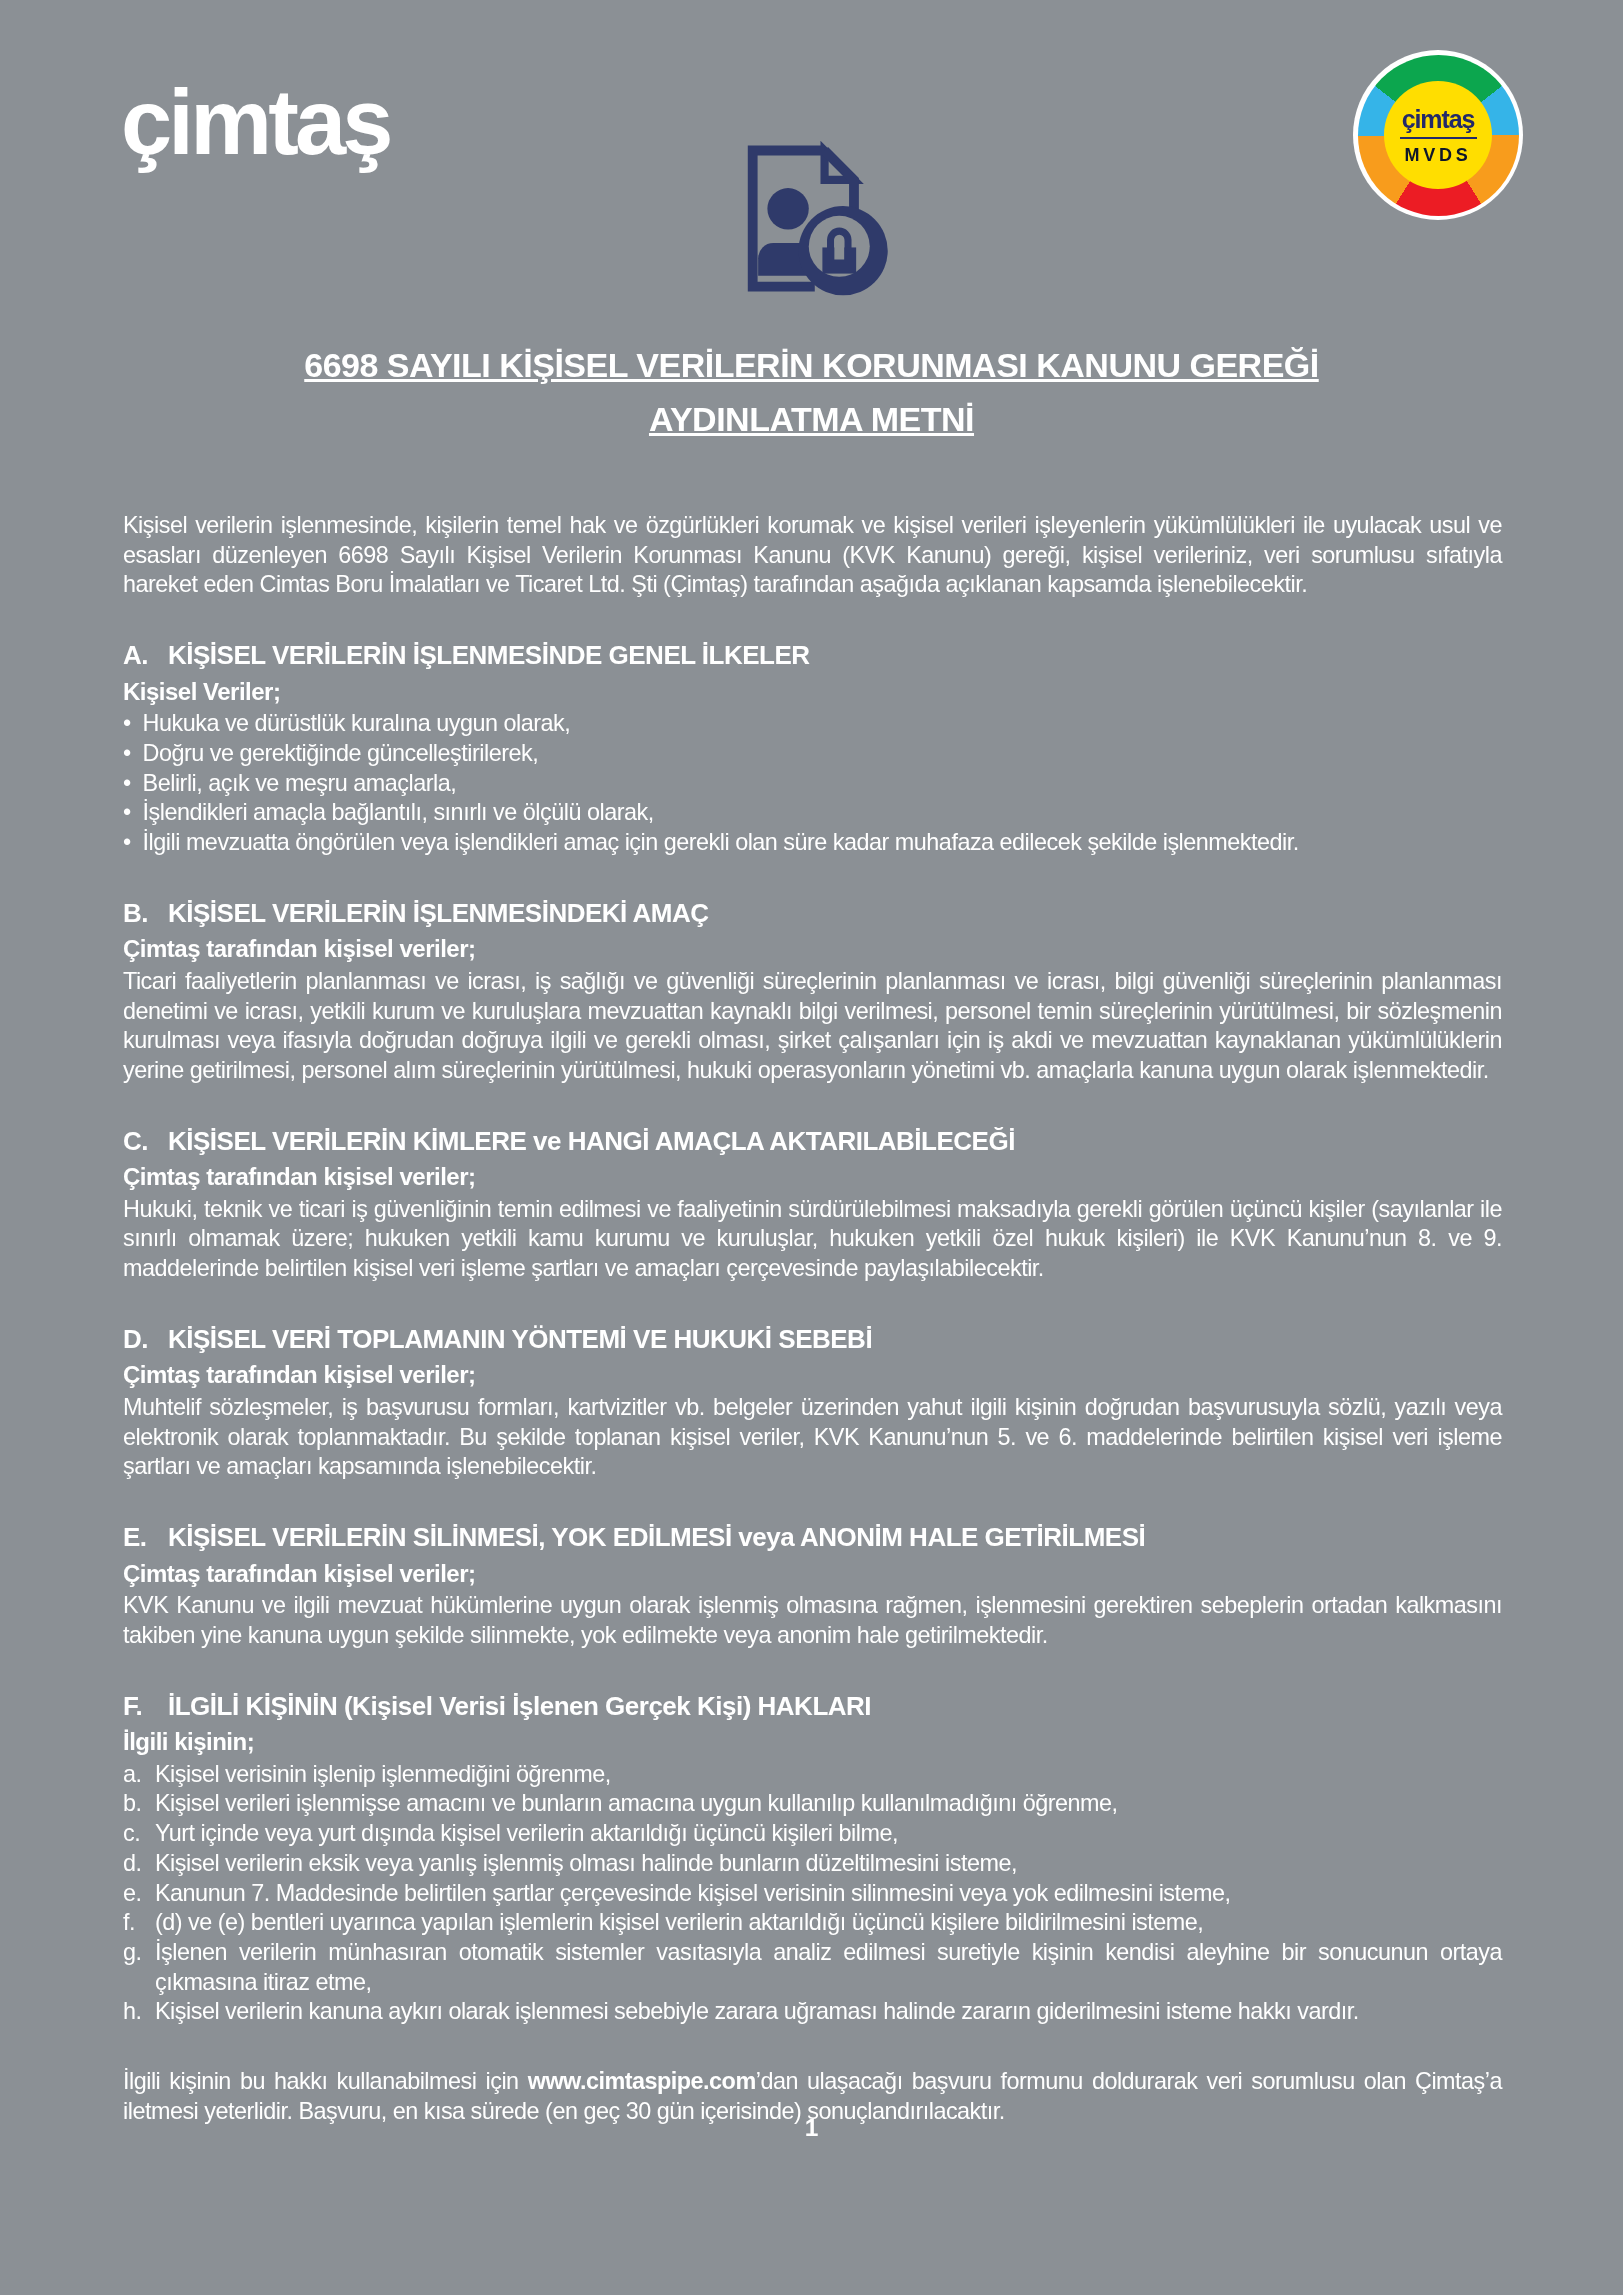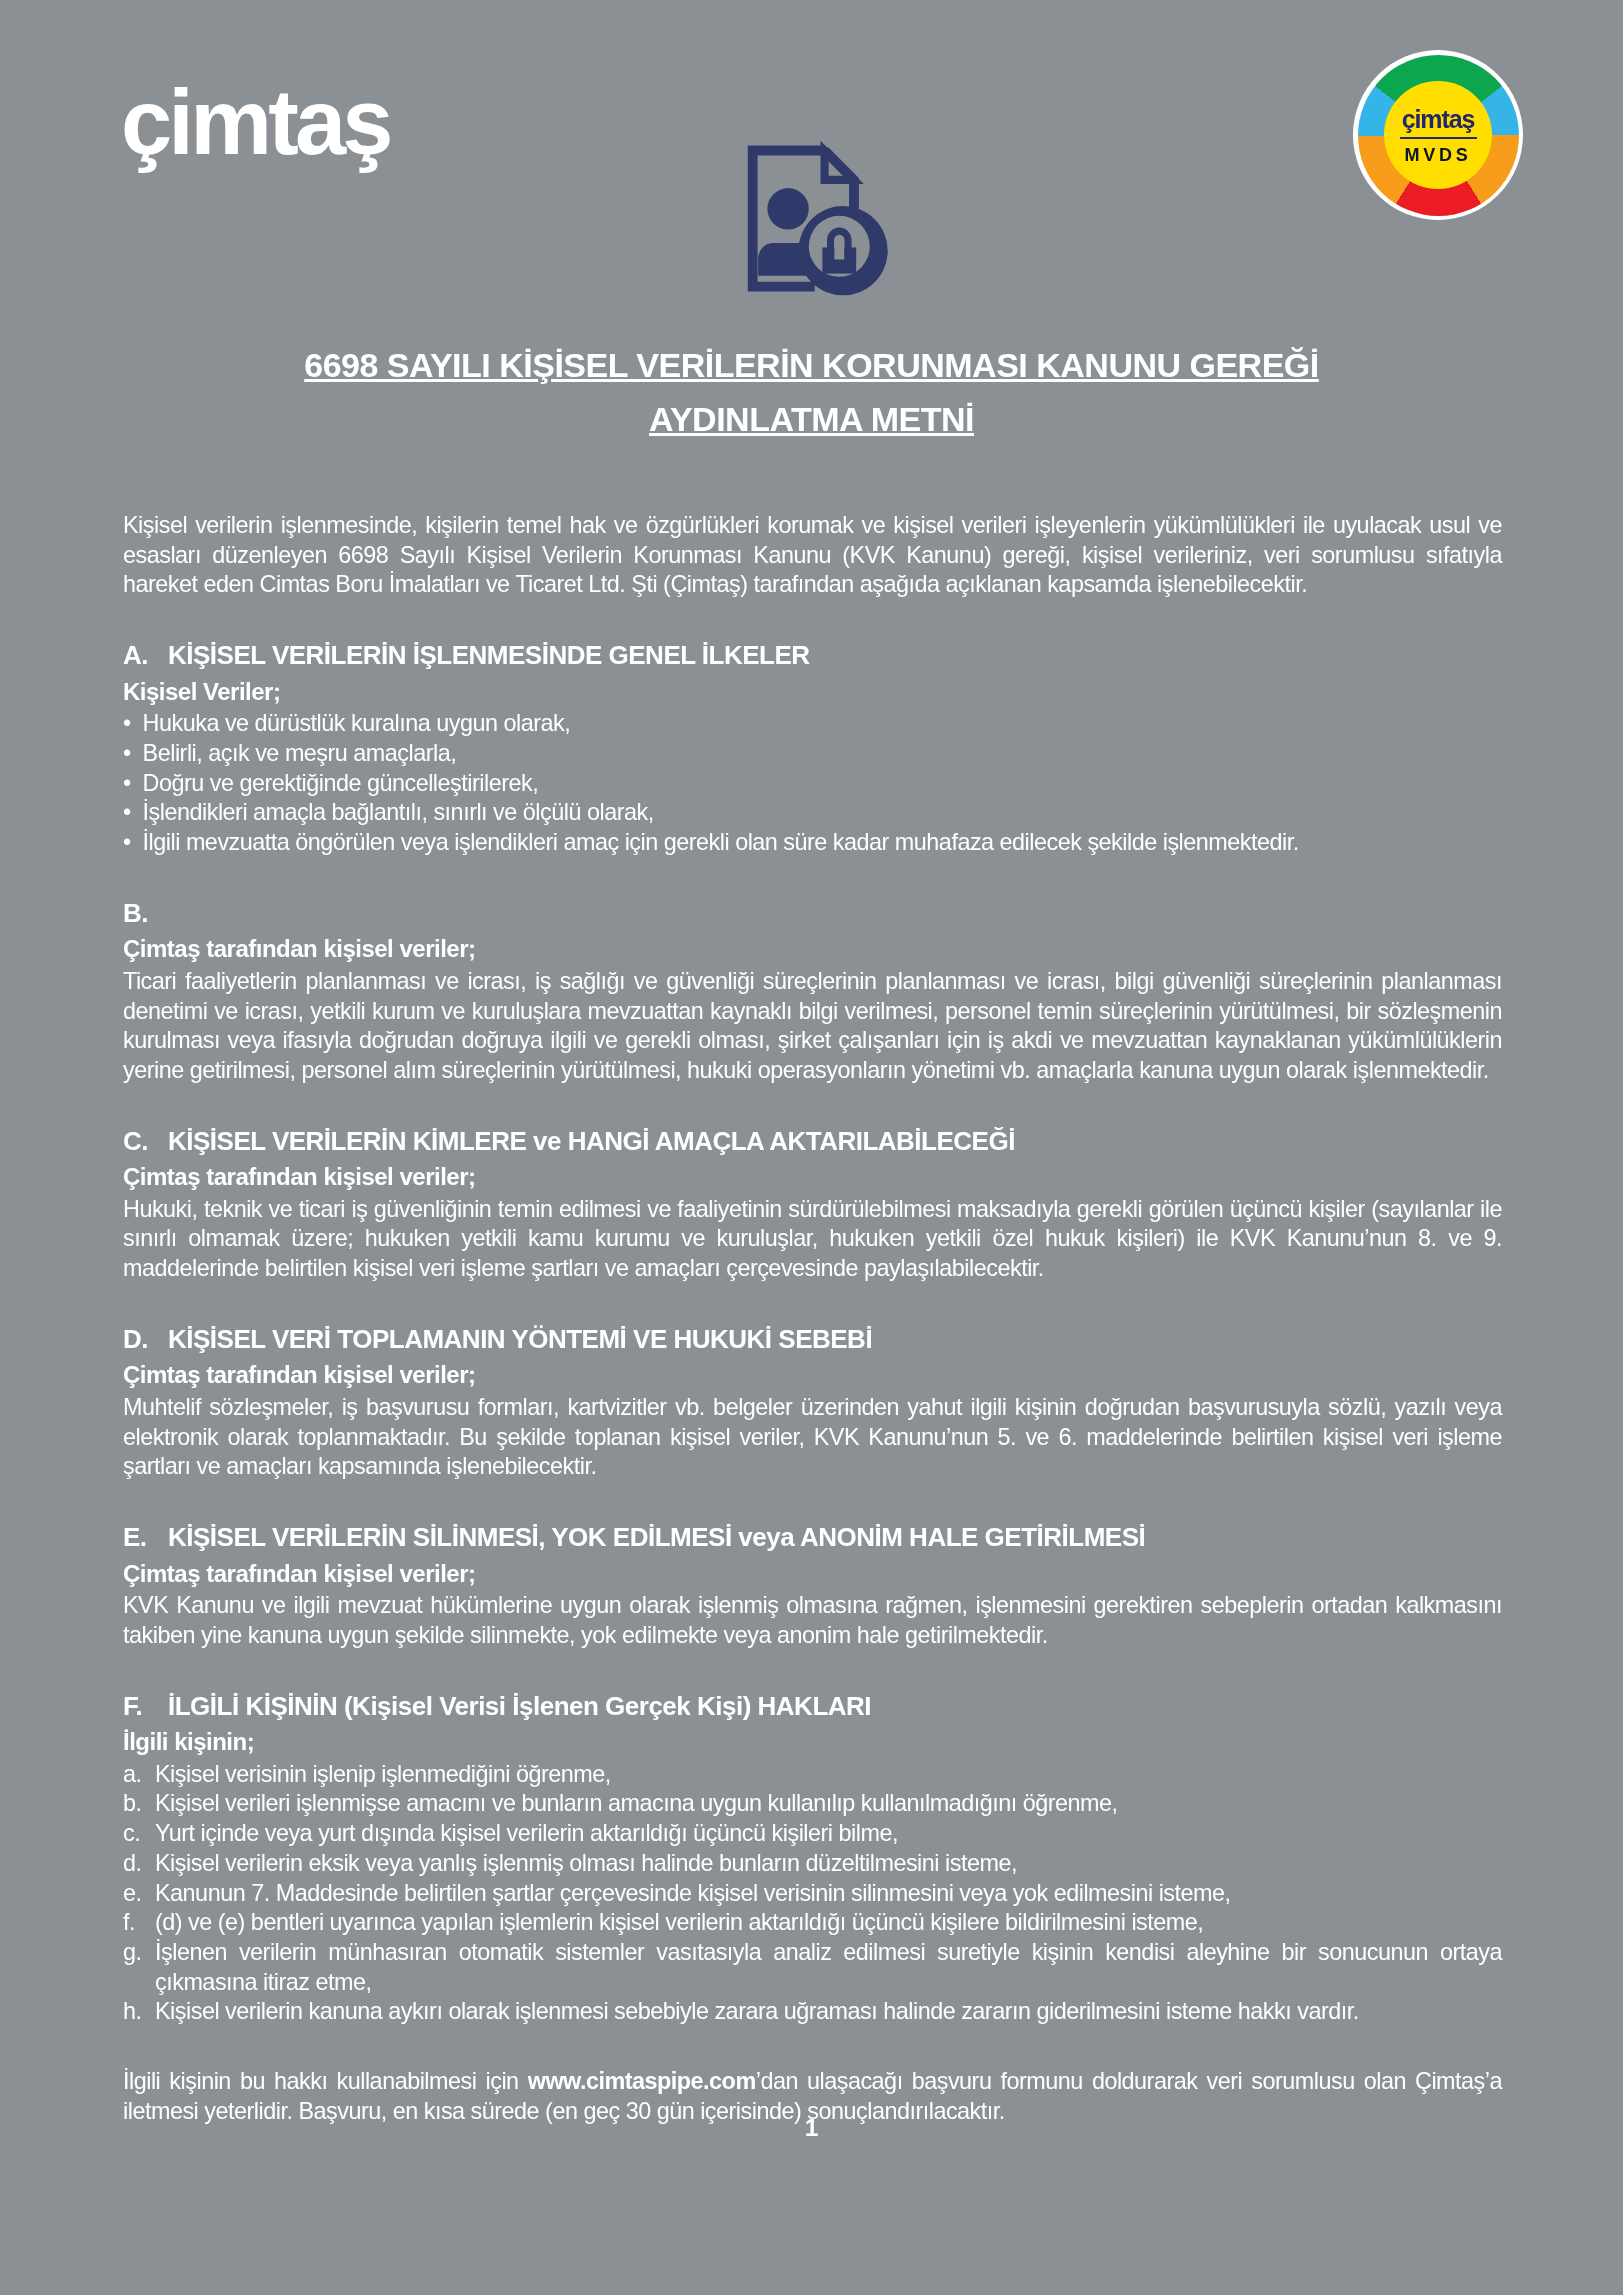--- a/index.html
+++ b/index.html
@@ -137,30 +137,31 @@
     <p class="para">Kişisel verilerin işlenmesinde, kişilerin temel hak ve özgürlükleri korumak ve kişisel verileri işleyenlerin yükümlülükleri ile uyulacak usul ve esasları düzenleyen 6698 Sayılı Kişisel Verilerin Korunması Kanunu (KVK Kanunu) gereği, kişisel verileriniz, veri sorumlusu sıfatıyla hareket eden Cimtas Boru İmalatları ve Ticaret Ltd. Şti (Çimtaş) tarafından aşağıda açıklanan kapsamda işlenebilecektir.</p>
 
     <div class="section">
       <div class="section-heading">
         <span class="section-letter">A.</span>
         <span>KİŞİSEL VERİLERİN İŞLENMESİNDE GENEL İLKELER</span>
       </div>
       <div class="section-sub">Kişisel Veriler;</div>
       <div class="list">
         <div class="li"><span class="dot">•</span><span>Hukuka ve dürüstlük kuralına uygun olarak,</span></div>
+        <div class="li"><span class="dot">•</span><span>Doğru ve gerektiğinde güncelleştirilerek,</span></div>
         <div class="li"><span class="dot">•</span><span>Belirli, açık ve meşru amaçlarla,</span></div>
-        <div class="li"><span class="dot">•</span><span>Doğru ve gerektiğinde güncelleştirilerek,</span></div>
         <div class="li"><span class="dot">•</span><span>İşlendikleri amaçla bağlantılı, sınırlı ve ölçülü olarak,</span></div>
         <div class="li"><span class="dot">•</span><span>İlgili mevzuatta öngörülen veya işlendikleri amaç için gerekli olan süre kadar muhafaza edilecek şekilde işlenmektedir.</span></div>
       </div>
     </div>
 
     <div class="section">
       <div class="section-heading">
         <span class="section-letter">B.</span>
+        <span>KİŞİSEL VERİLERİN İŞLENMESİNDEKİ AMAÇ</span>
       </div>
       <div class="section-sub">Çimtaş tarafından kişisel veriler;</div>
       <p class="para">Ticari faaliyetlerin planlanması ve icrası, iş sağlığı ve güvenliği süreçlerinin planlanması ve icrası, bilgi güvenliği süreçlerinin planlanması denetimi ve icrası, yetkili kurum ve kuruluşlara mevzuattan kaynaklı bilgi verilmesi, personel temin süreçlerinin yürütülmesi, bir sözleşmenin kurulması veya ifasıyla doğrudan doğruya ilgili ve gerekli olması, şirket çalışanları için iş akdi ve mevzuattan kaynaklanan yükümlülüklerin yerine getirilmesi, personel alım süreçlerinin yürütülmesi, hukuki operasyonların yönetimi vb. amaçlarla kanuna uygun olarak işlenmektedir.</p>
     </div>
 
     <div class="section">
       <div class="section-heading">
         <span class="section-letter">C.</span>
         <span>KİŞİSEL VERİLERİN KİMLERE ve HANGİ AMAÇLA AKTARILABİLECEĞİ</span>
       </div>

